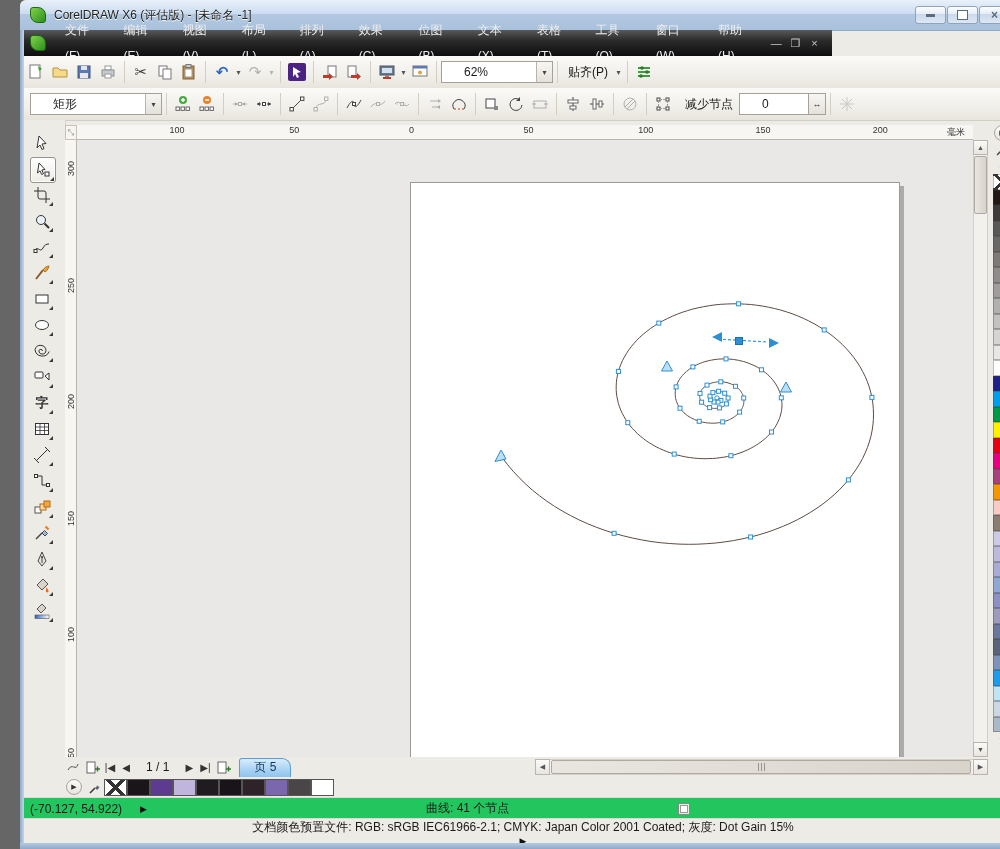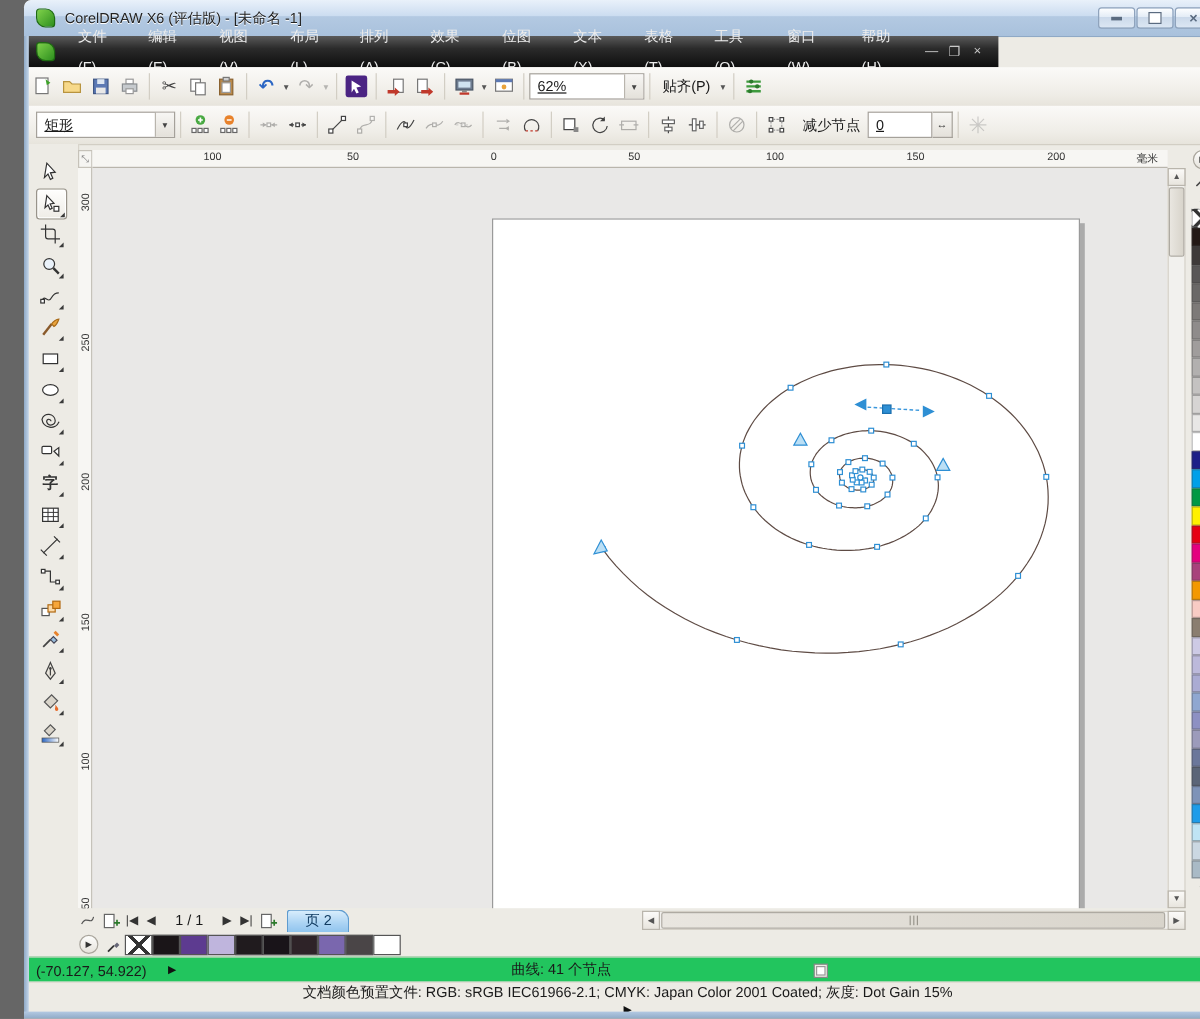--- a/index.html
+++ b/index.html
@@ -23,21 +23,21 @@
   #menu-logo{margin:0 8px 0 10px;}
   .mdi{color:#C9C9C9;font-size:11px;width:20px;text-align:center;}
   
   .bar{left:4px;width:992px;background:linear-gradient(#FBFAF8,#EFEDE7 70%,#E7E4DC);border-bottom:1px solid #D2CEC4;display:flex;align-items:center;}
   #toolbar{top:56px;height:32px;}
   #propbar{top:88px;height:32px;}
   .ic{width:24px;height:24px;display:flex;align-items:center;justify-content:center;flex:none;}
   .sep{width:1px;height:22px;background:#D2CEC4;margin:0 4px;flex:none;}
   .glyph{font-family:"DejaVu Sans",sans-serif;font-size:15px;color:#444;}
   .caret{font-size:8px;color:#555;width:9px;text-align:center;flex:none;}
-  .combo{height:20px;background:#fff;border:1px solid #A5A19A;display:flex;align-items:center;padding-left:6px;position:relative;flex:none;text-decoration:underline;}
+  .combo{height:20px;background:#fff;border:1px solid #A5A19A;display:flex;align-items:center;padding-left:22px;position:relative;flex:none;}
   .combo .dd{position:absolute;right:0;top:0;width:15px;height:100%;background:linear-gradient(#F7F6F4,#E4E1DA);border-left:1px solid #B9B5AD;display:flex;align-items:center;justify-content:center;font-size:8px;color:#444;}
   .dis{opacity:.38;}
   .spin{width:16px;height:20px;border:1px solid #A5A19A;border-left:none;background:linear-gradient(#F7F6F4,#E4E1DA);display:flex;align-items:center;justify-content:center;font-size:9px;color:#333;flex:none;}
   
   #toolbox{left:0;top:120px;width:45px;height:637px;background:#EDEBE5;border-right:1px solid #D8D4CB;}
   .tool{position:absolute;left:10px;width:24px;height:24px;display:flex;align-items:center;justify-content:center;}
   .tool.sel{border:1px solid #98938A;border-radius:3px;background:linear-gradient(#FEFEFD,#EEECE6);box-shadow:inset 0 0 0 1px #fff;}
   .fly::after{content:"";position:absolute;right:1px;bottom:1px;border-left:4px solid transparent;border-bottom:4px solid #3a3a3a;}
   .cjk-ic{font-size:13px;font-weight:bold;color:#333;}
   
@@ -655,21 +655,21 @@
     <span style="padding:0 12px">1 / 1</span>
     <span class="navg">▶</span>
     <span class="navg">▶|</span>
     <span class="ic" style="width:20px">
         <svg width="15" height="15">
           <rect x="2" y="2" width="8" height="11" fill="#fff" stroke="#666"></rect>
           <path d="M10 9h5M12.5 6.5v5" stroke="#2C7A2C" stroke-width="1.4"></path>
         </svg>
       </span>
     <span id="pagetab">
-        <span>页 2</span>
+        <span>页 5</span>
       </span>
   </div>
   <div class="abs" id="hsb">
     <div class="sb-track abs" style="left:0;top:0;width:453px;height:16px"></div>
     <div class="sb-btn abs" style="left:0;top:0;width:15px;height:16px">◀</div>
     <div class="sb-thumb abs" style="left:16px;top:1px;width:420px;height:14px">
         <div class="grip">
           <i></i>
           <i></i>
           <i></i>

